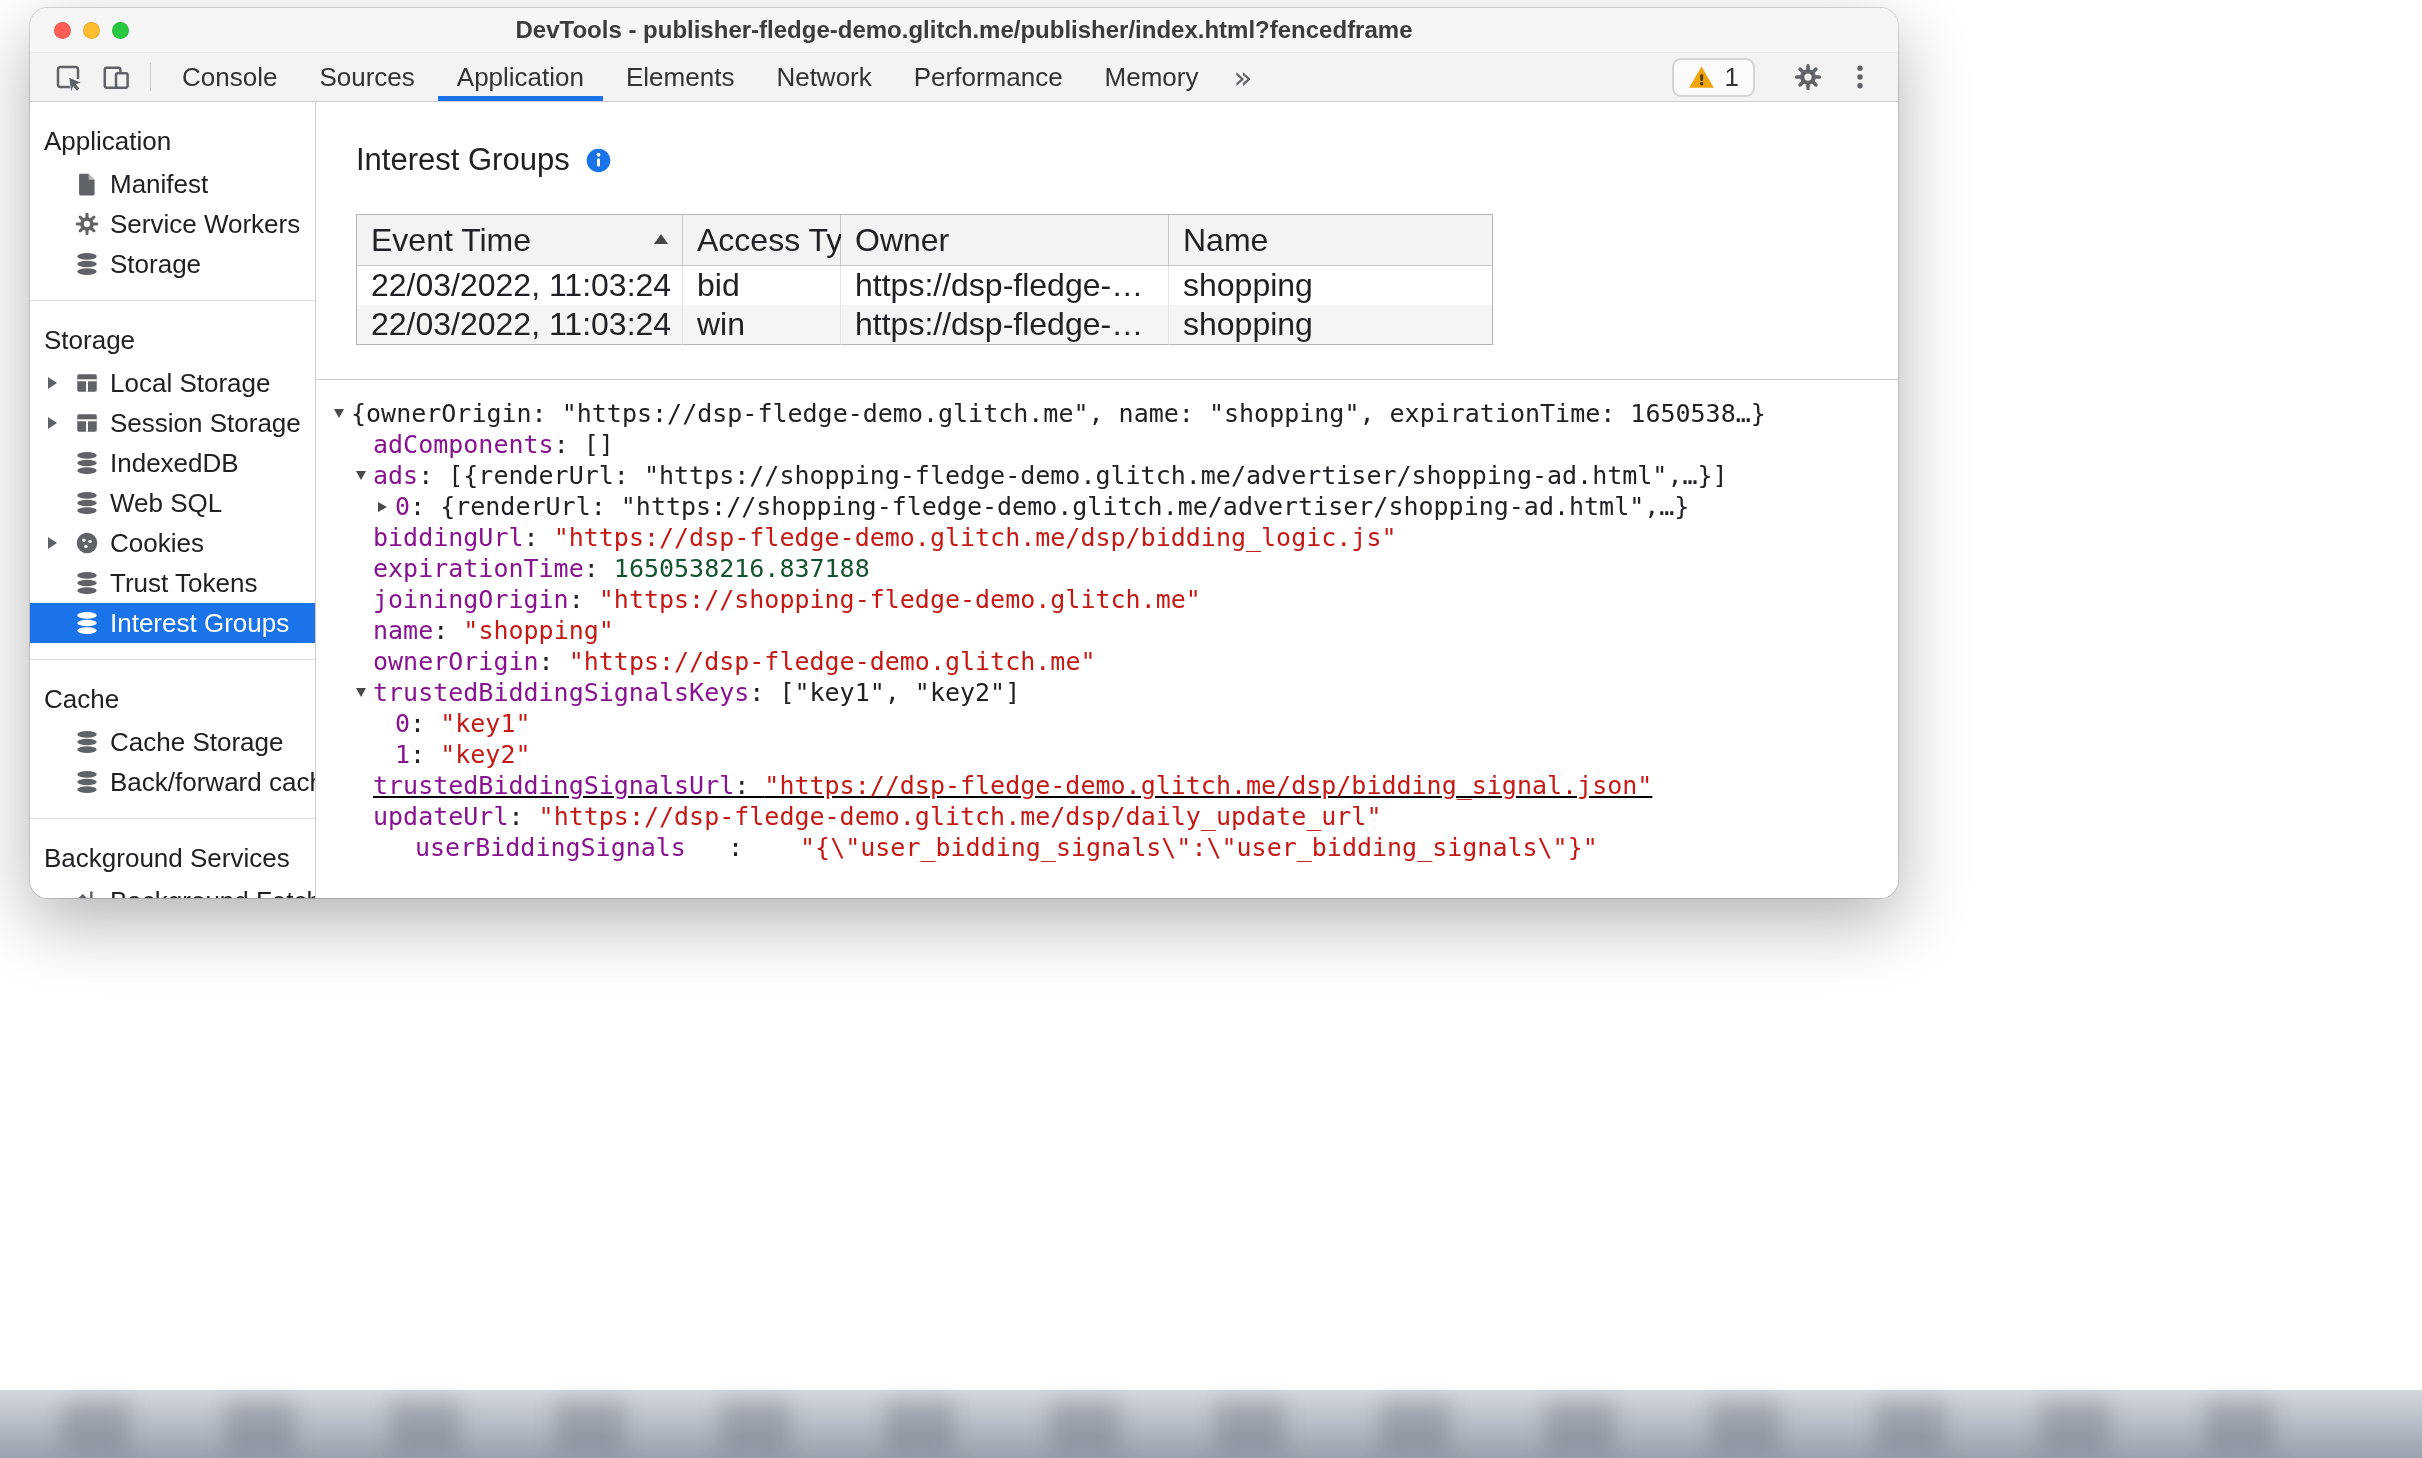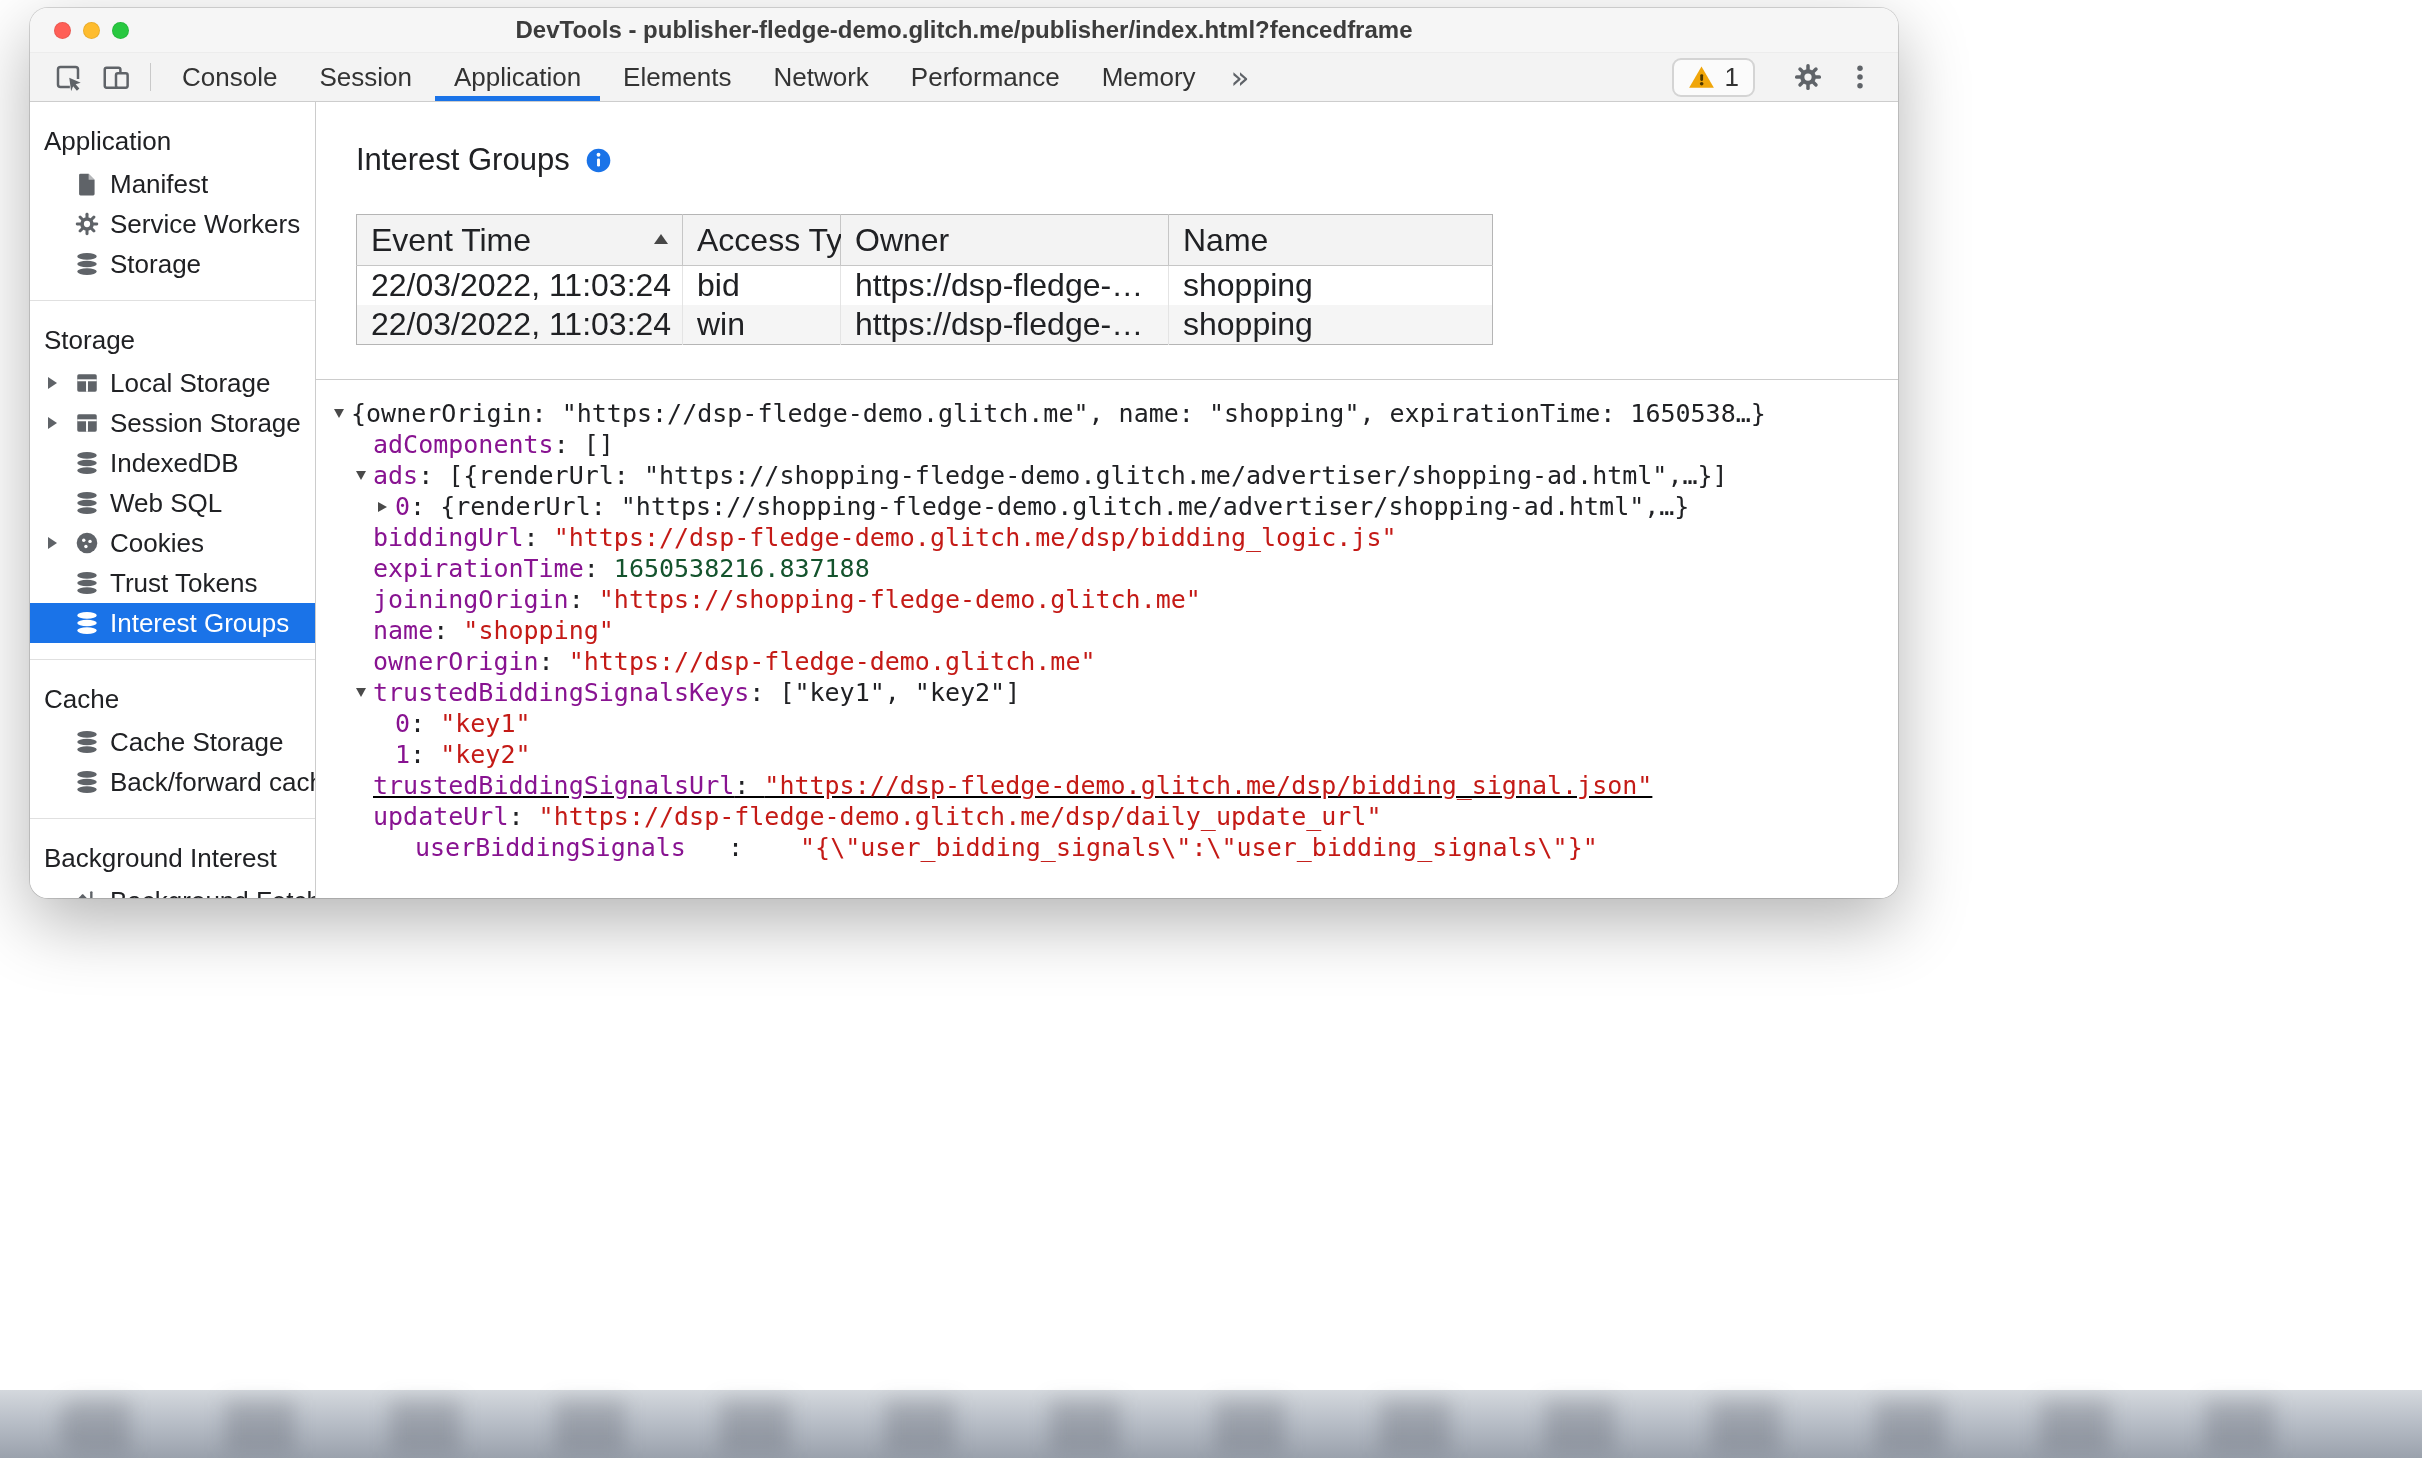--- a/index.html
+++ b/index.html
@@ -124,21 +124,21 @@
         <svg viewBox="0 0 24 24" width="30" height="30">
           <rect x="3" y="4.5" width="12.5" height="16" rx="1.5" fill="none" stroke="currentColor" stroke-width="2"></rect>
           <rect x="12" y="9" width="9.3" height="11.5" rx="1.5" fill="#f3f3f3" stroke="currentColor" stroke-width="2"></rect>
         </svg>
       </span>
     </button>
     <div class="vsep"></div>
 
     <div class="tabs" id="tabs">
         <div class="tab">Console</div>
-        <div class="tab">Session</div>
+        <div class="tab">Sources</div>
         <div class="tab active">Application</div>
         <div class="tab">Elements</div>
         <div class="tab">Network</div>
         <div class="tab">Performance</div>
         <div class="tab">Memory</div>
       </div>
     <button class="more-tabs">»</button>
 
     <div class="toolbar-right">
       <div class="warn-badge">
@@ -334,21 +334,21 @@
               <svg viewBox="0 0 24 24" fill="currentColor">
                 <ellipse cx="12" cy="5" rx="9" ry="3.1"></ellipse>
                 <ellipse cx="12" cy="12" rx="9" ry="3.1"></ellipse>
                 <ellipse cx="12" cy="19" rx="9" ry="3.1"></ellipse>
               </svg>
             </span>
             <span class="sb-label">Back/forward cach</span>
           </div>
         </div>
         <div class="sb-section">
-          <div class="sb-header">Background Interest</div>
+          <div class="sb-header">Background Services</div>
           <div class="sb-item">
             <span class="sb-caret"></span>
             <span class="sb-icon">
               <svg viewBox="0 0 24 24" fill="none" stroke="currentColor" stroke-width="2.2" stroke-linecap="round" stroke-linejoin="round">
                 <path d="M8 20V7"></path>
                 <path d="M4.5 10.5 8 7l3.5 3.5"></path>
                 <path d="M16 4v13"></path>
                 <path d="M12.5 13.5 16 17l3.5-3.5"></path>
               </svg>
             </span>

